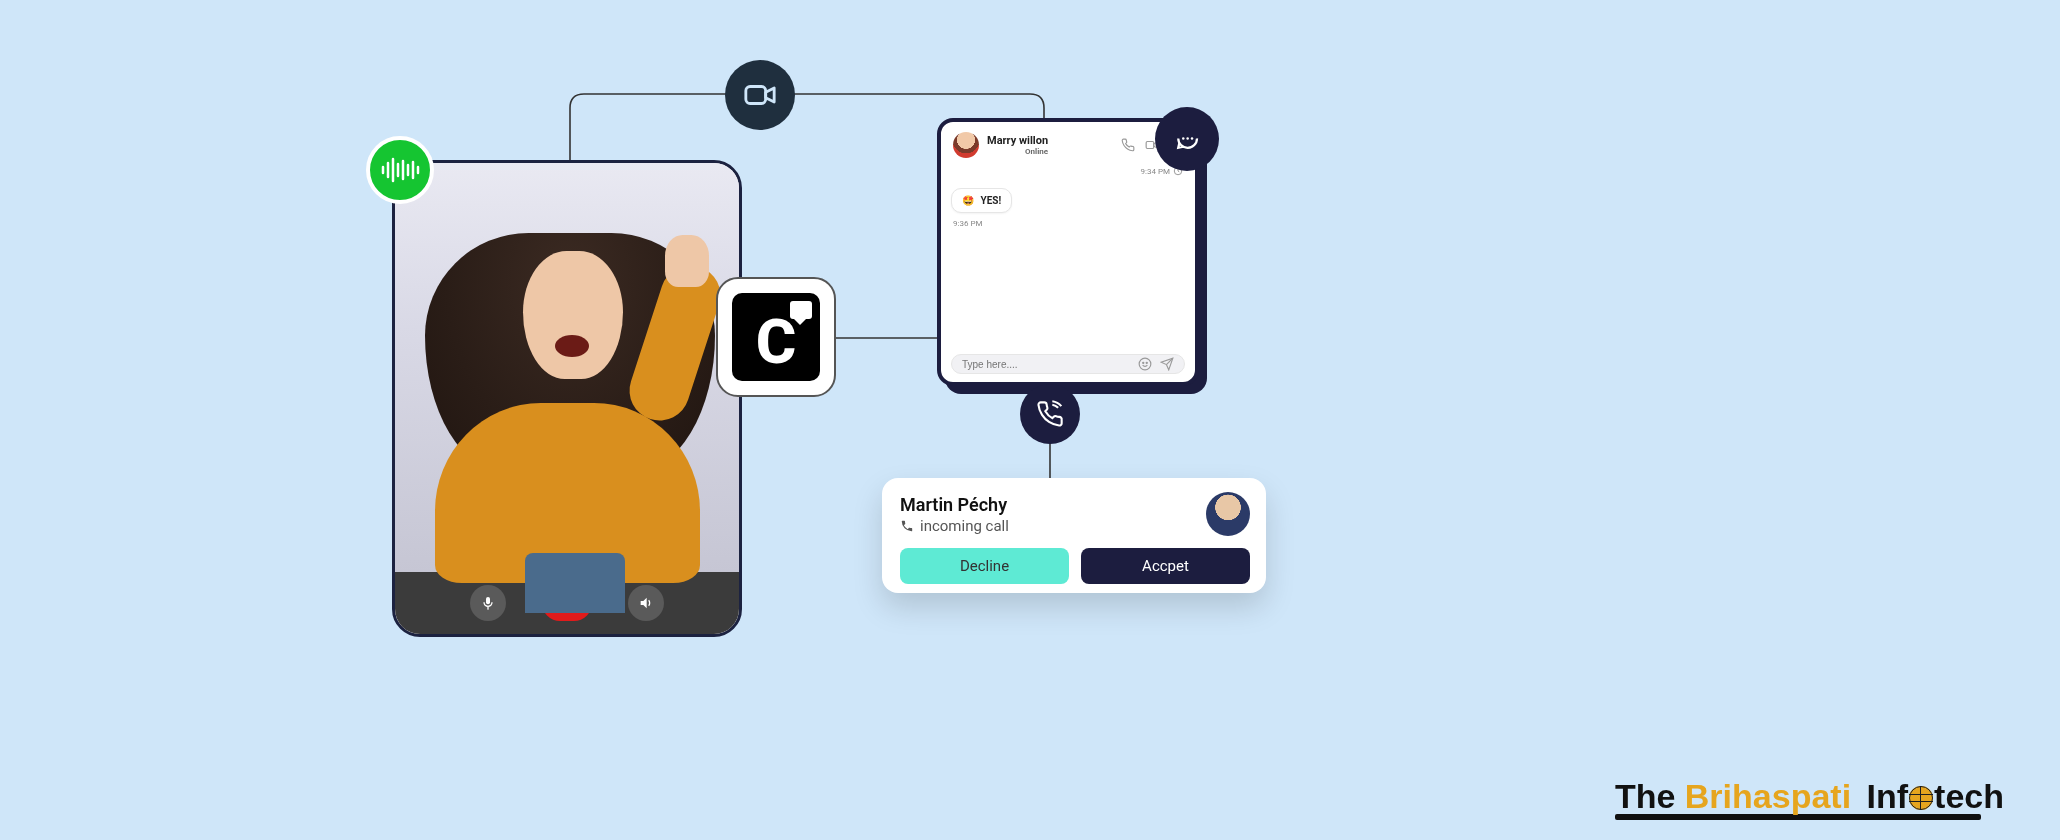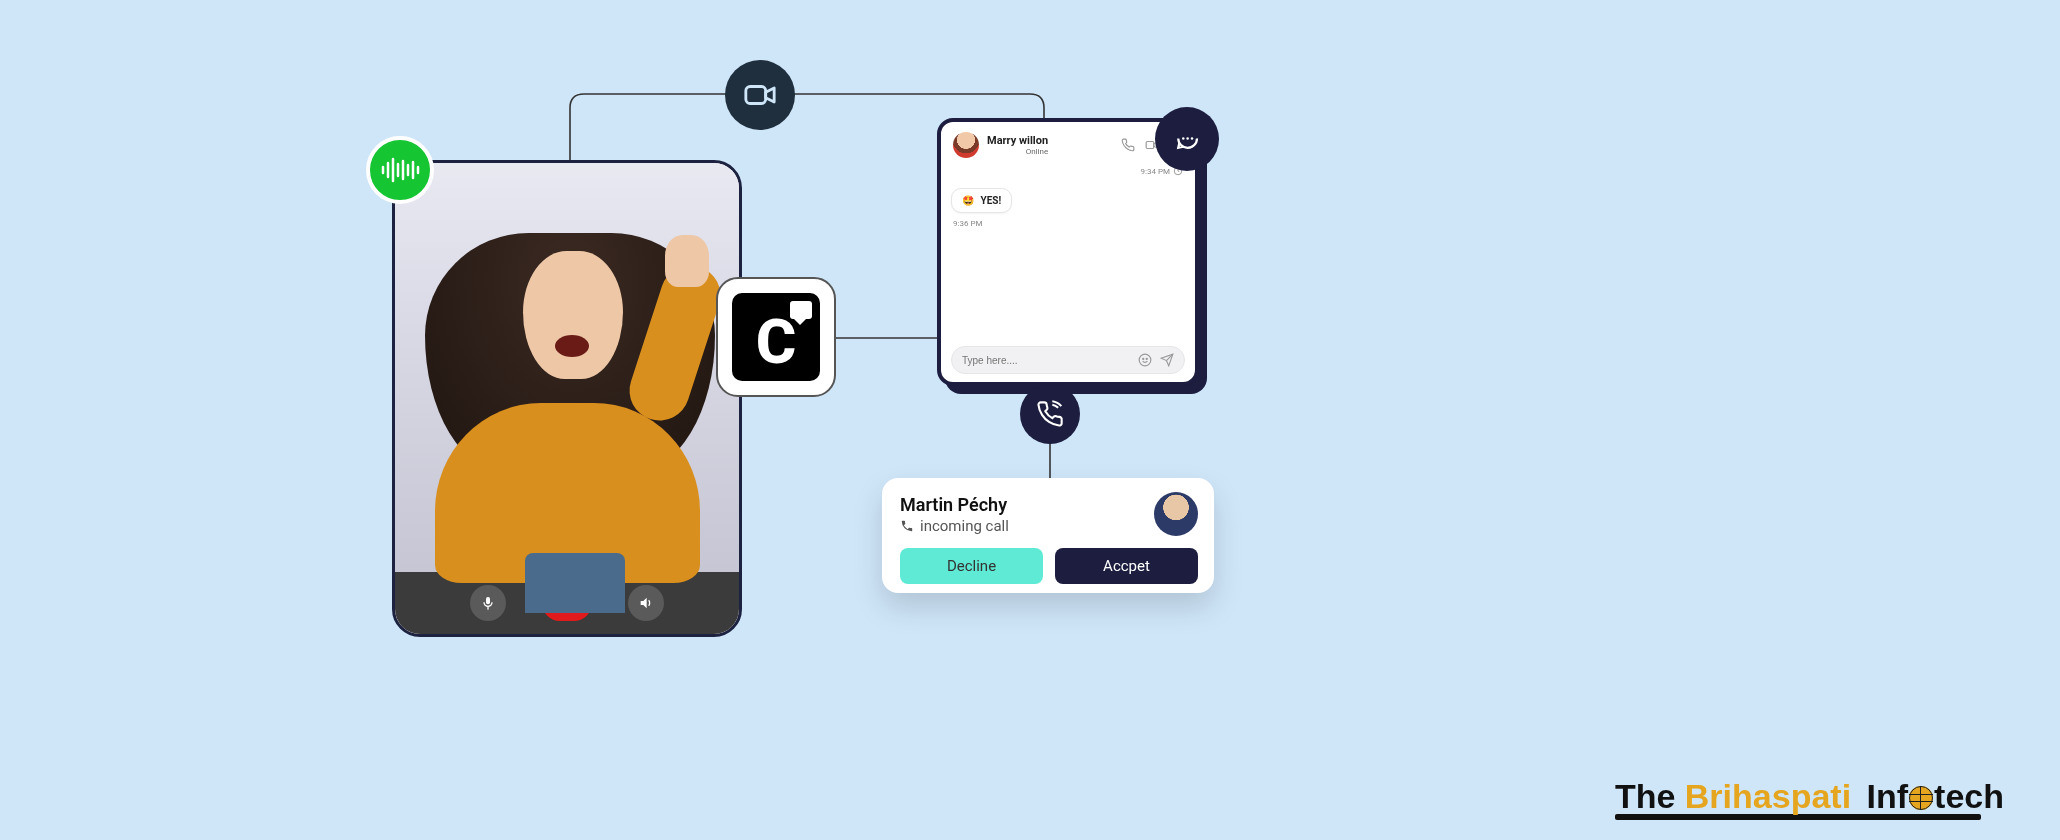--- a/index.html
+++ b/index.html
@@ -116,49 +116,49 @@
     background: #fff; border-radius: 16px;
     border: 4px solid #1c1d3f;
     box-shadow: 8px 8px 0 #1c1d3f;
     padding: 10px 10px 8px;
     display:flex; flex-direction:column;
   }
   .chat-header { display:flex; align-items:center; justify-content:space-between; padding: 0 2px 4px 2px; text-align: right;}
   .chat-user { display:flex; align-items:center; gap:8px; }
   .avatar-sm { width:26px; height:26px; border-radius:50%; background: radial-gradient(circle at 50% 30%, #f1c9a8 0 40%, #7a3a2a 41% 60%, #d13b2f 61% 100%); }
   .chat-user-name { font-size:11px; font-weight:700; color:#222; }
-  .chat-user-status { font-size:8px; color:#6a6a6a; }
+  .chat-user-status { font-size:8px; color:#6a6a6a;font-weight:bold; }
   .chat-header-icons { display:flex; gap:10px; color:#888; }
   .chat-body { flex:1; display:flex; flex-direction:column; }
   .msg-them {
     align-self:flex-end; max-width: 170px; margin-top:10px;
     background:#1c1d3f; color:#fff; font-size:10px; line-height:1.4;
     padding:10px 12px; border-radius:12px 12px 4px 12px;
   }
   .msg-time-right { align-self:flex-end; font-size:8px; color:#888; margin:4px 2px 0 0; display:flex; align-items:center; gap:3px;}
   .msg-me {
     align-self:flex-start; margin-top:12px;
     background:#fff; border:1px solid #e6e6e6; border-radius:10px;
     padding:6px 10px; font-size:10px; font-weight:700; color:#222;
     box-shadow: 0 1px 2px rgba(0,0,0,.05);
     display:flex; align-items:center; gap:6px;
   }
   .msg-time-left { align-self:flex-start; font-size:8px; color:#888; margin:6px 0 0 2px;}
   .chat-input {
-    margin-top:10px; height:28px; border-radius:16px; background:#f1f1f4; border:1px solid #e6e6e6;
+    margin-top:10px; height:20px; border-radius:16px; background:#f1f1f4; border:1px solid #e6e6e6;
     display:flex; align-items:center; padding:0 10px; gap:8px;
   }
   .chat-input input {
     flex:1; border:none; background:transparent; font-size:10px; color:#555; outline:none;
   }
 
   
   .call-card {
     position: absolute; left: 882px; top: 478px;
-    width: 332px; height: 115px;
+    width: 384px; height: 115px;
     background:#fff; border-radius:16px;
     box-shadow: 0 14px 30px rgba(0,0,0,.15);
     padding: 14px 16px 14px 18px;
   }
   .call-top { display:flex; justify-content:space-between; align-items:center; }
   .call-name { font-size:18px; font-weight:600; color:#111; }
   .call-sub { font-size:15px; color:#555; margin-top:2px; display:flex; align-items:center; gap:6px;}
   .call-avatar { width:44px; height:44px; border-radius:50%; background: radial-gradient(circle at 50% 35%, #e8c7a6 0 35%, #2b3a67 36% 100%);}
   .call-buttons { display:flex; gap:12px; margin-top:12px; }
   .btn {

